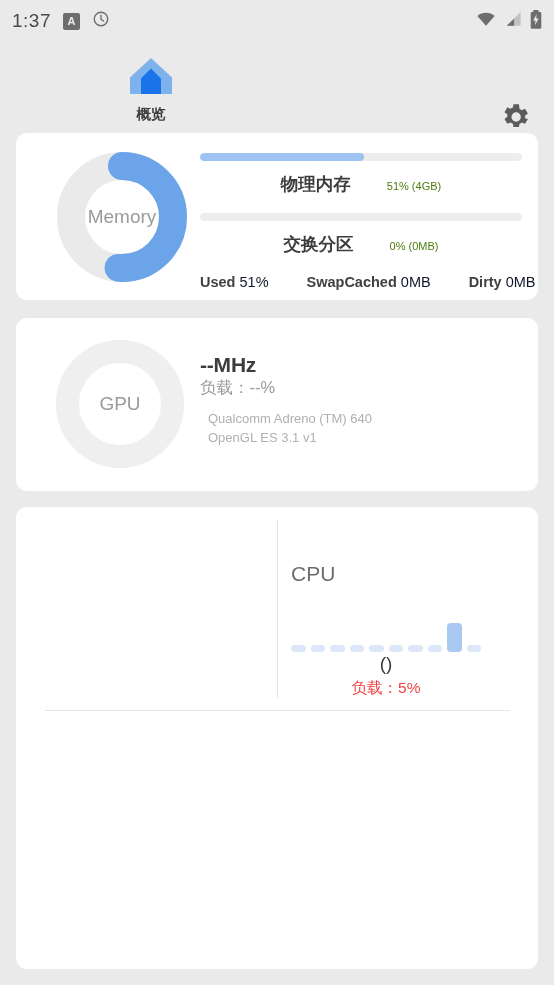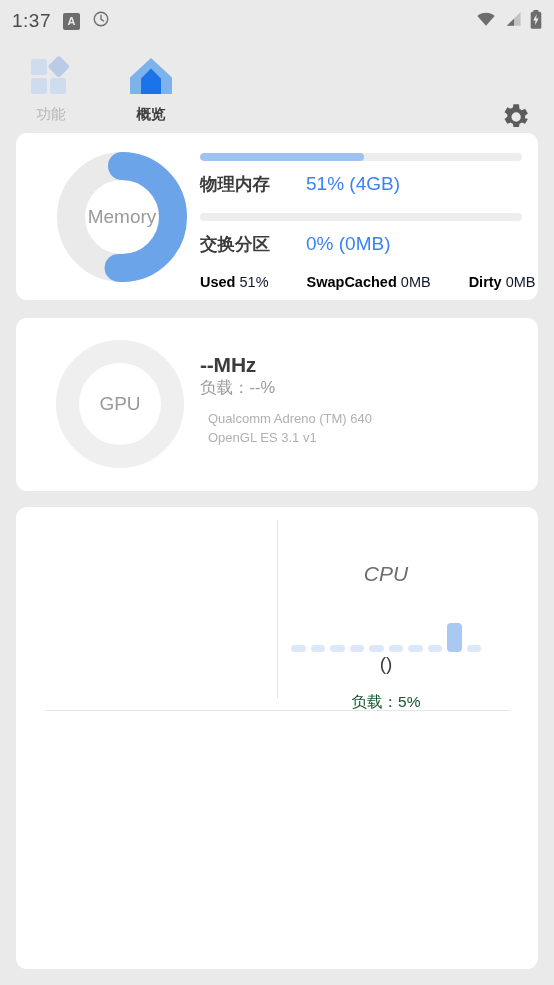--- a/index.html
+++ b/index.html
@@ -49,28 +49,28 @@
 
   
   .mem-ring { position: absolute; left: 40px; top: 18px; width: 132px; height: 132px; }
   .ring-label {
     position: absolute; inset: 0; display: flex; align-items: center; justify-content: center;
     font-size: 19px; color: #9a9a9a;
   }
   .mem-right { position: absolute; left: 184px; top: 20px; right: 16px; }
   .pbar { height: 8px; border-radius: 4px; background: #ededed; overflow: hidden; }
   .pbar-fill { height: 100%; border-radius: 4px; background: #9ec3f0; }
-  .mem-row { display: flex; align-items: baseline; margin: 11px 0 0 0; }
+  .mem-row { display: flex; align-items: baseline; margin: 11px 0 0 0; justify-content: center; }
   .mem-name { font-size: 17.5px; font-weight: bold; color: #3c3c3c; width: 106px; }
-  .mem-val { font-size: 19px; color: #3b82f6; }
+  .mem-val { font-size: 11px; color: #4d7c0f; }
   .pbar-2 { margin-top: 17px; }
   .mem-stats { display: flex; margin-top: 18px; font-size: 14.5px; }
   .stat { margin-right: 38px; white-space: nowrap; }
   .stat:last-child { margin-right: 0; }
-  .stat b { color: #000000; font-weight: bold; }
+  .stat b { color: #404040; font-weight: bold; }
   .stat span { color: #0f172a; }
 
   
   .gpu-ring { position: absolute; left: 40px; top: 22px; width: 128px; height: 128px; }
   .gpu-ring .ring-bg {
     position: absolute; inset: 0; border-radius: 50%;
     border: 23px solid #efefef;
   }
   .gpu-right { position: absolute; left: 184px; top: 35px; right: 16px; }
   .gpu-mhz { font-size: 21px; font-weight: bold; color: #3c3c3c; letter-spacing: -.2px; }
@@ -79,29 +79,29 @@
   .gpu-meta { font-size: 13px; color: #b0b0b0; line-height: 1.45; margin-top: 11px; margin-left: 8px; }
 
   
   .cpu-vdivider {
     position: absolute; left: 261px; top: 13px; width: 1px; height: 178px; background: #e3e3e3;
   }
   .cpu-hdivider {
     position: absolute; left: 29px; top: 203px; width: 465px; height: 1px; background: #e6e6e6;
   }
   .cpu-block { position: absolute; left: 275px; top: 55px; width: 230px; }
-  .cpu-title { text-align: center; font-size: 21px; color: #6d6d6d; width: 190px; font-style: italic; }
+  .cpu-title { font-size: 21px; color: #6d6d6d; width: 190px; }
   .cpu-chart {
     position: relative; width: 190px; height: 58px; margin-top: 8px;
     display: flex; align-items: flex-end; gap: 5px;
   }
   .cpu-bar { flex: 1 1 0; border-radius: 4px; background: #dce8fa; }
   .cpu-bar.hot { background: #a9c9f2; }
   .cpu-paren { text-align: center; font-size: 19px; color: #3c3c3c; width: 190px; margin-top: 1px; }
-  .cpu-load { text-align: center; font-size: 15.5px; color: #14532d; width: 190px; margin-top: 17px; }
+  .cpu-load { text-align: center; font-size: 15.5px; color: #ef4444; width: 190px; margin-top: 3px; }
 </style>
 </head>
 <body>
 
 <div class="screen">
 
   <div class="statusbar">
     <div class="sb-left">
       <div class="sb-clock">1:37</div>
       <div class="ime-badge">A</div>
@@ -129,31 +129,20 @@
           <rect x="3.4" y="0" width="5" height="2" rx=".6" fill="#6d6d6d"></rect>
           <rect x="0.7" y="1.8" width="10.6" height="17" rx="1.6" fill="#6d6d6d"></rect>
           <path d="M6.6 4.3 3.2 10.6h2.3l-.5 4.6 3.6-6.6H6.2Z" fill="#eaeaea"></path>
         </svg>
       </span>
     </div>
   </div>
 
   <div class="tabbar">
 
-    <div class="tab tab-func">
-      <span>
-        <svg width="42" height="40" viewBox="0 0 42 40">
-          <rect x="1" y="5" width="16" height="16" rx="2.5" fill="#cfdcee"></rect>
-          <rect x="1" y="24" width="16" height="16" rx="2.5" fill="#cfdcee"></rect>
-          <rect x="20" y="24" width="16" height="16" rx="2.5" fill="#cfdcee"></rect>
-          <rect x="20.8" y="4.6" width="16" height="16" rx="2.5" fill="#b9cbe6" transform="rotate(45 28.8 12.6)"></rect>
-        </svg>
-      </span>
-      <span class="tab-label">功能</span>
-    </div>
 
     <div class="tab tab-over">
       <span>
         <svg width="44" height="40" viewBox="0 0 44 40">
           <path d="M22 4 43 23.5V40H1V23.5Z" fill="#7eb2ec"></path>
           <path d="M22 14.5 32 24.5V40H12V24.5Z" fill="#1a73e8"></path>
         </svg>
       </span>
       <span class="tab-label">概览</span>
     </div>

